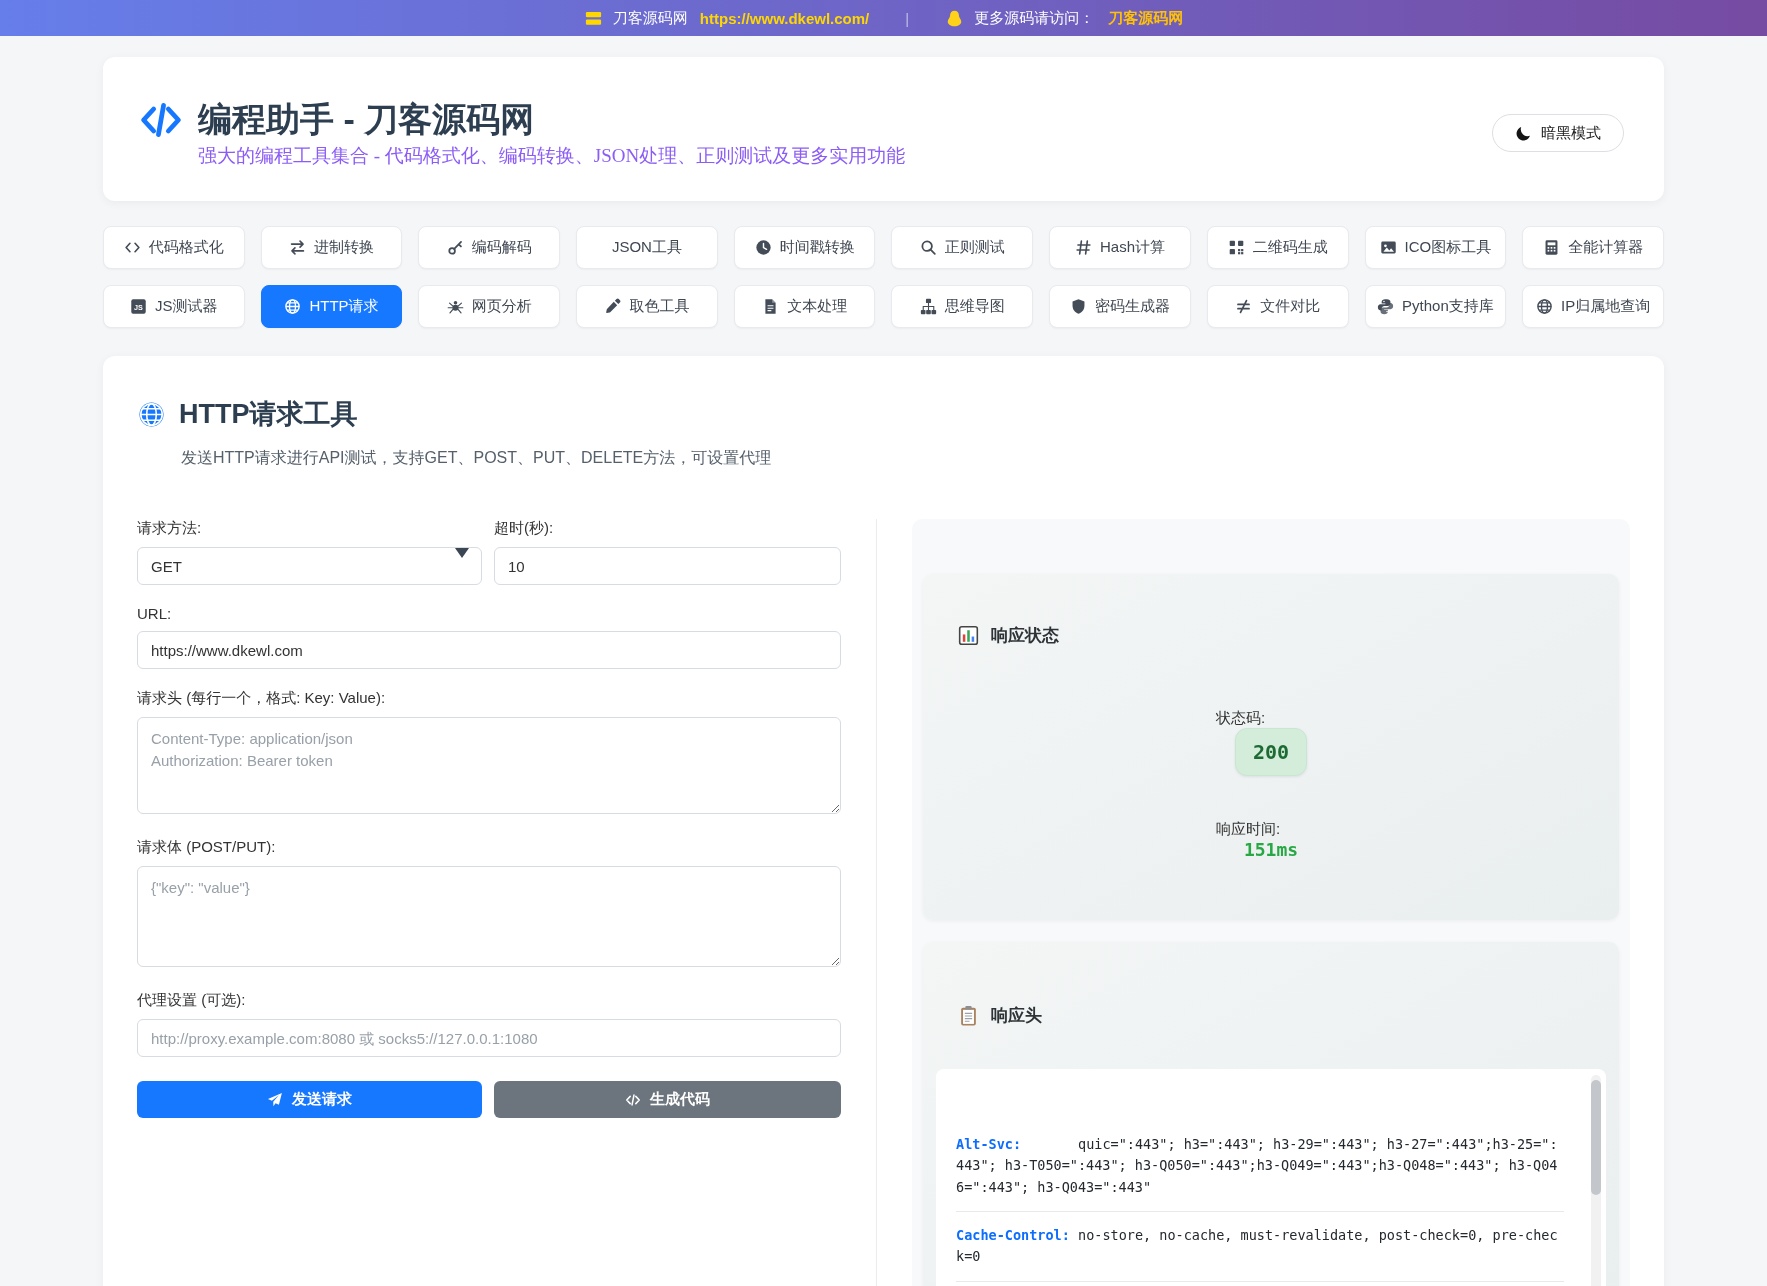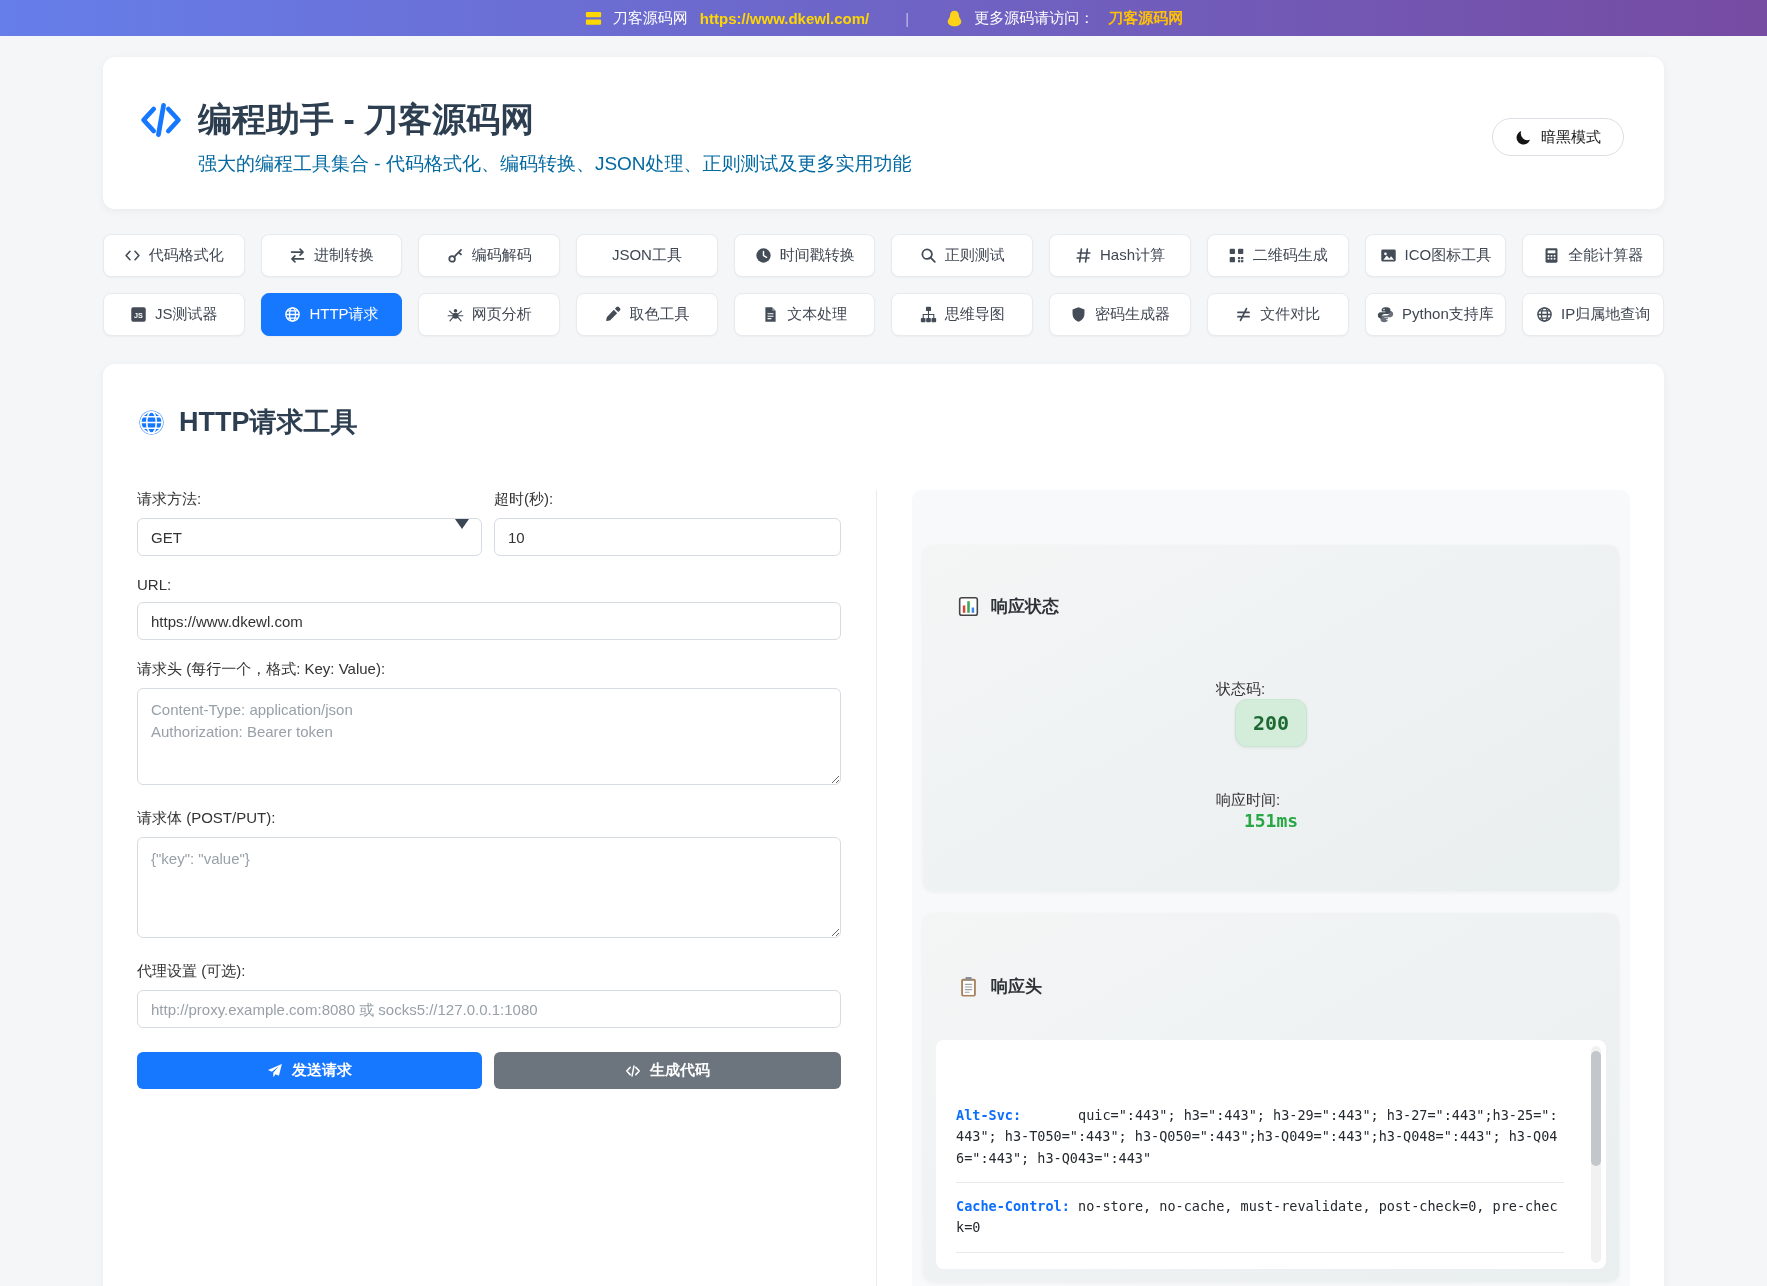--- a/index.html
+++ b/index.html
@@ -16,21 +16,21 @@
   .tb-more-link { color:#ffc107; font-weight:bold; margin-left:4px; }
 
   .container { width:1561px; margin:0 auto; }
 
   
   .header-card { background:#fff; border-radius:12px; margin-top:21px; padding:40px 40px 32px 36px;
     display:flex; justify-content:space-between; box-shadow:0 2px 10px rgba(0,0,0,.05); }
   .title-row { display:flex; align-items:center; gap:15px; }
   .title-row .hicon { width:44px; height:44px; display:inline-flex; }
   .page-title { font-size:34px; font-weight:bold; color:#2c3e50; }
-  .page-subtitle { margin:8px 0 0 59px; font-size:19px; color:#0369a1; }
+  .page-subtitle { margin:0 0 0 59px; font-size:19px; color:#8b5cf6;font-family:Liberation Serif, serif; }
   .dark-btn { align-self:center; height:38px; padding:0 22px; border-radius:19px; border:1px solid #dcdfe3;
     background:#fff; display:flex; align-items:center; gap:9px; font-size:15px; color:#1b1b1b; cursor:pointer; }
   .dark-btn .ico { width:17px; height:17px; display:inline-flex; }
 
   
   .tabs { display:grid; grid-template-columns:repeat(10,1fr); gap:16px; margin-top:25px; }
   .tab { height:43px; background:#fff; border:1px solid #e8eaee; border-radius:8px;
     display:flex; align-items:center; justify-content:center; gap:8px; font-size:15px; color:#3f4752;
     box-shadow:0 1px 2px rgba(0,0,0,.04); cursor:pointer; font-family:inherit; white-space:nowrap; }
   .tab .ticon { width:17px; height:17px; display:inline-flex; color:#434c57; flex:none; }
@@ -345,20 +345,21 @@
             <circle cx="10" cy="10" r="8.3" fill="#1677ff" stroke="none"></circle>
             <g stroke="#fff" stroke-width="1.1">
               <circle cx="10" cy="10" r="7.4" fill="none"></circle>
               <ellipse cx="10" cy="10" rx="3.3" ry="7.4" fill="none"></ellipse>
               <path d="M2.6 10h14.8M3.6 6h12.8M3.6 14h12.8"></path>
             </g>
           </svg>
       </span>
       <span class="tool-title">HTTP请求工具</span>
     </div>
+    <div class="tool-subtitle">发送HTTP请求进行API测试，支持GET、POST、PUT、DELETE方法，可设置代理</div>
 
     <div class="tool-body">
 
       <div class="form-col">
         <div class="frow">
           <div class="fcol-method fgroup">
             <div class="f-label">请求方法:</div>
             <div class="selectbox">
               <span>GET</span>
               <span class="caret"></span>

